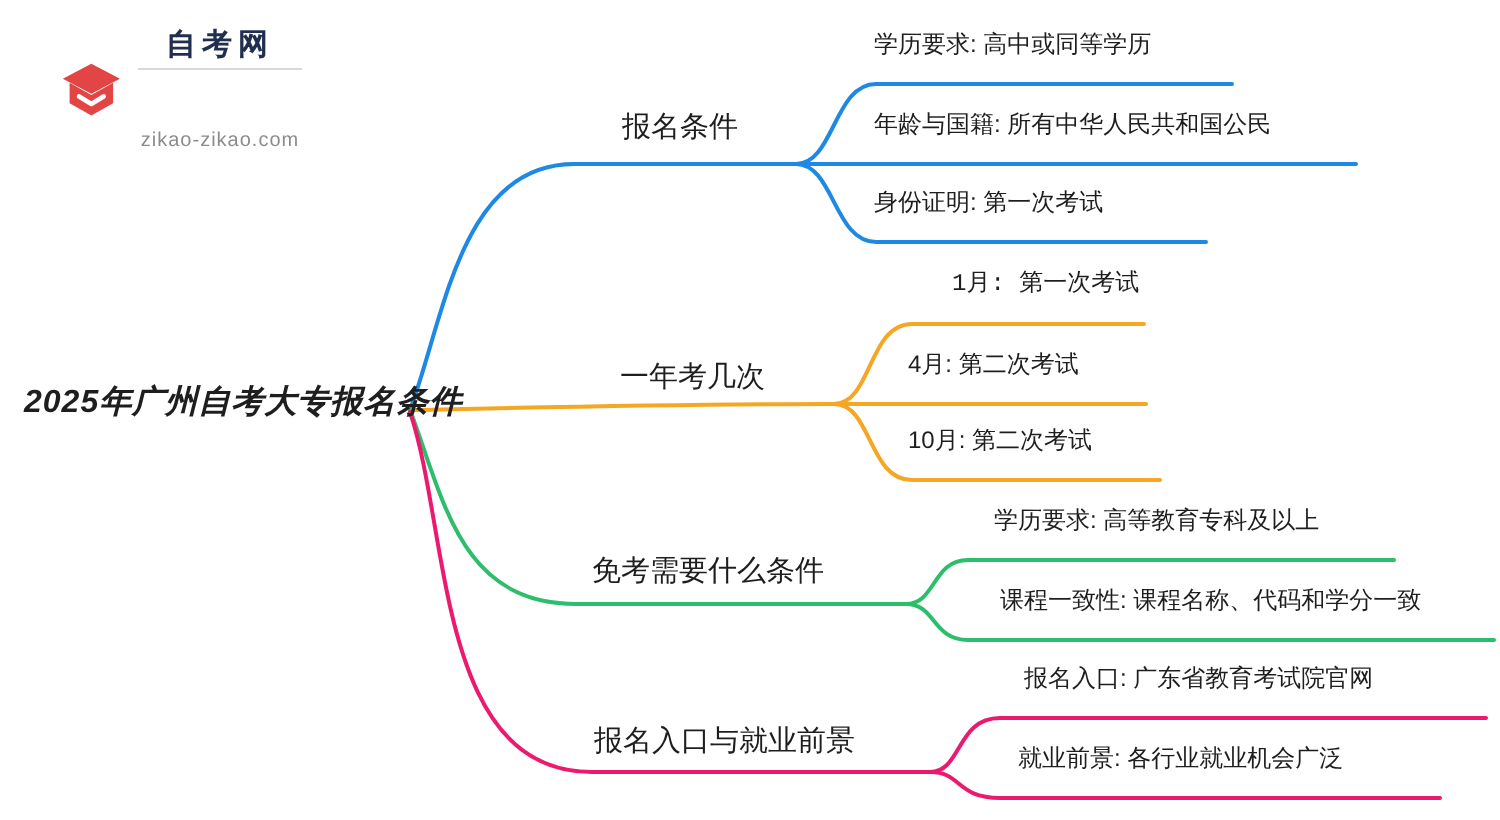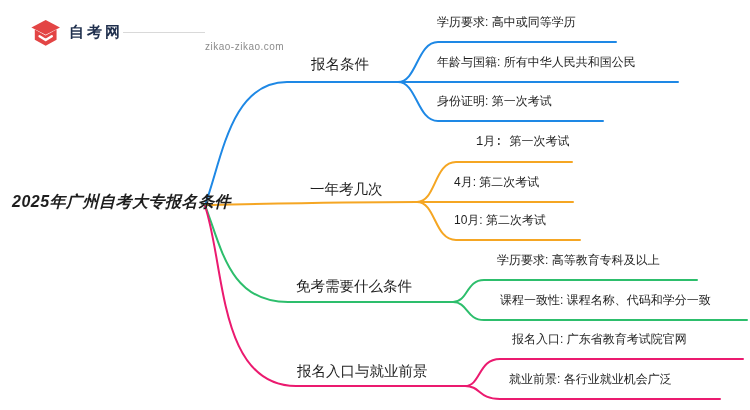--- a/index.html
+++ b/index.html
@@ -15,21 +15,21 @@
     position:absolute;
     color:#1e1e1e;
     white-space:nowrap;
     line-height:1.25;
   }
   .root-label{font-size:16px;font-weight:600;letter-spacing:.5px;font-style:italic;}
   .branch-label{font-size:14.5px;}
   .child-label{font-size:12px;}
   
   .logo{position:absolute;left:28px;top:13px;display:flex;align-items:center;gap:7px;}
-  .logo-texts{display:flex;flex-direction:row;align-items:center;}
+  .logo-texts{display:flex;flex-direction:column;align-items:center;}
   .logo-title{font-size:15px;font-weight:700;color:#1f2f4d;letter-spacing:3px;}
   .logo-divider{width:82px;height:1px;background:#d9d9d9;margin:2px 0 2px 0;}
   .logo-url{font-size:10px;color:#8c8c8c;letter-spacing:.5px;margin-top:28px;}
 </style>
 </head>
 <body>
 
 <div class="stage">
 
   <svg class="lines" width="750" height="410" viewBox="0 0 750 410">

